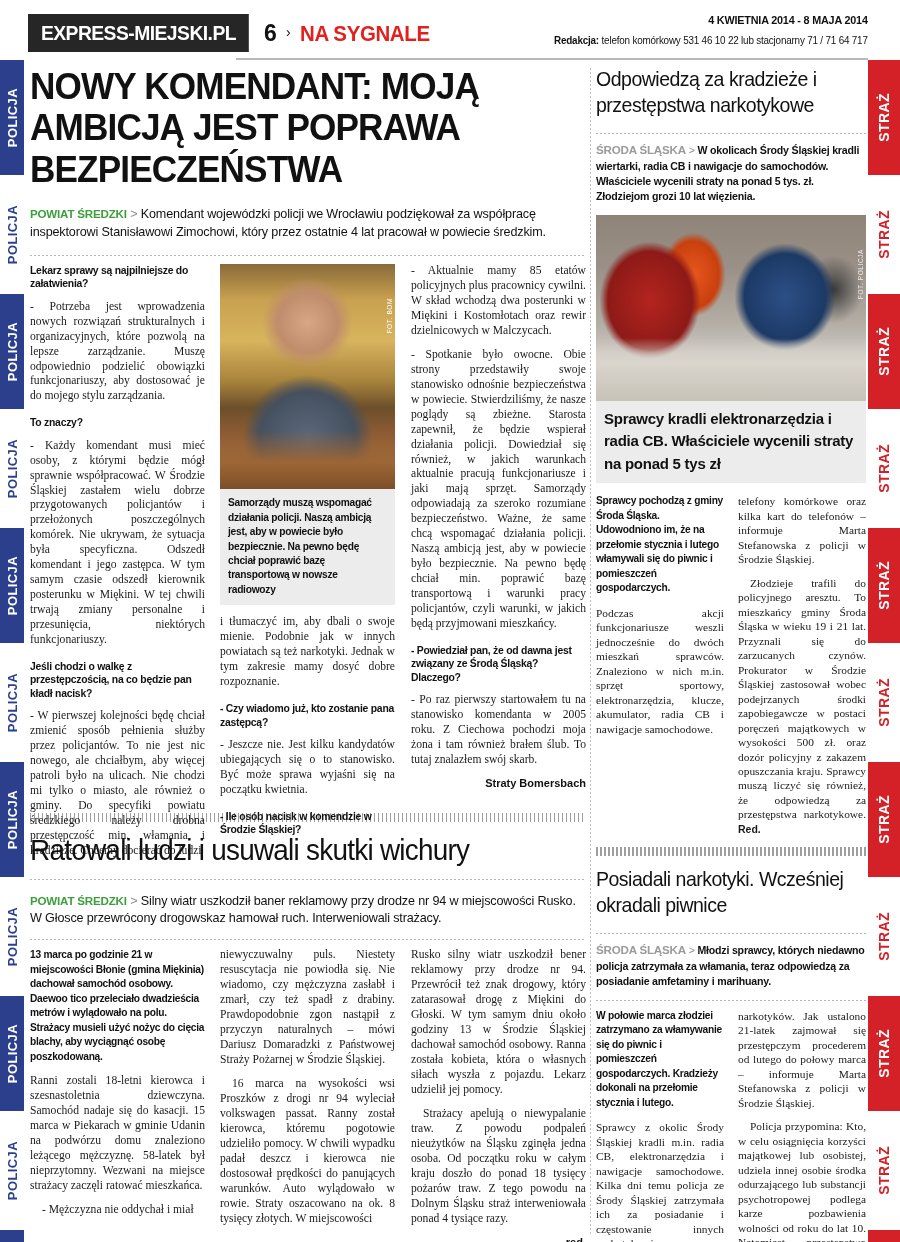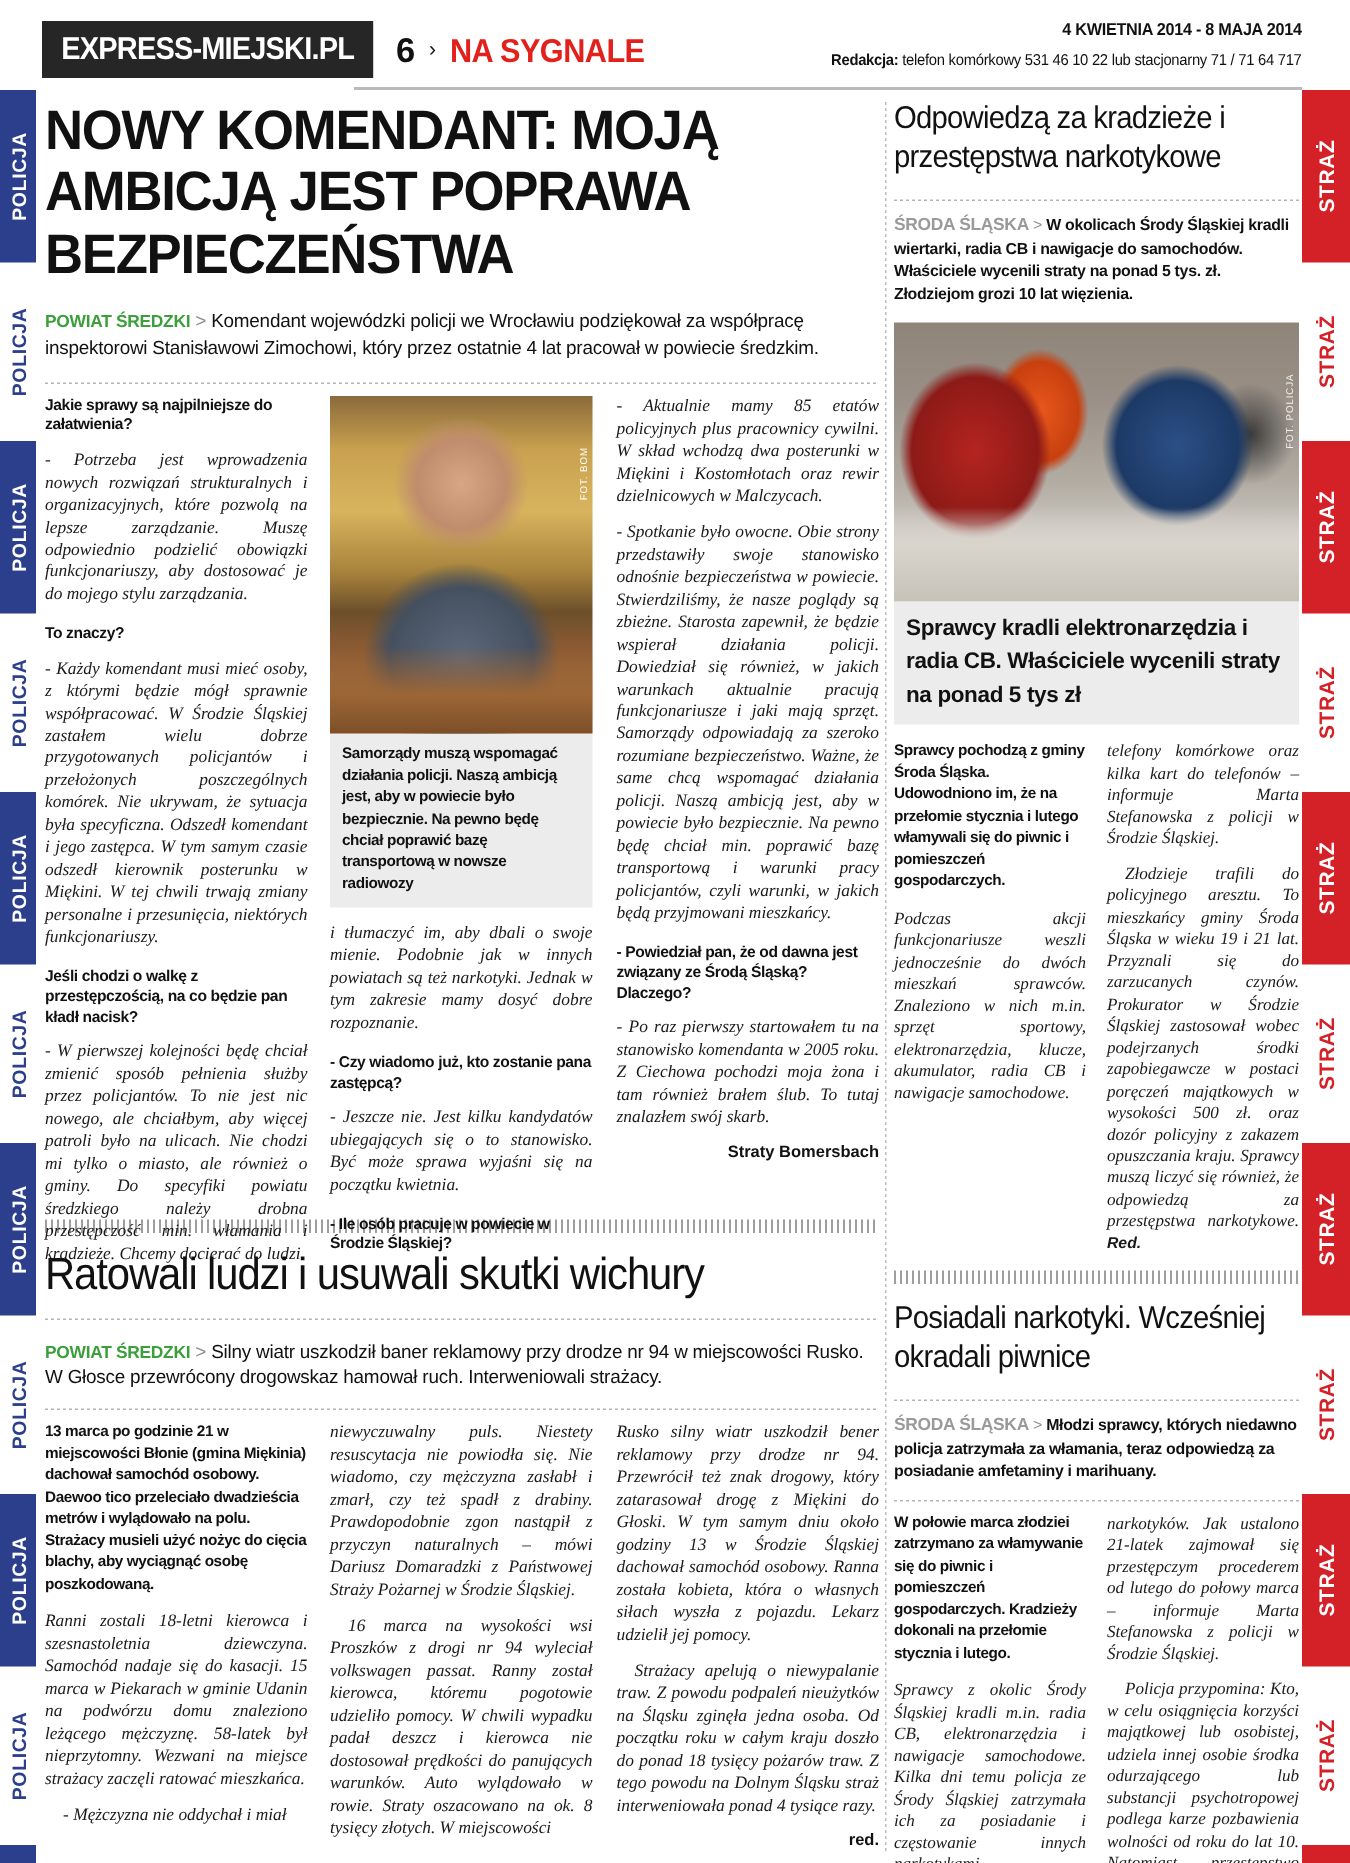--- a/index.html
+++ b/index.html
@@ -131,21 +131,20 @@
     font-weight: bold; font-size: 10.4px; line-height: 1.28;
     color: #111; letter-spacing: -0.25px;
     margin: 0 0 9px 0;
   }
   p.body {
     font-family: "Liberation Serif", serif;
     font-size: 11.6px; line-height: 1.29;
     color: #1a1a1a; text-align: justify;
     margin: 0 0 9px 0;
     hyphens: auto;
-    font-style: italic;
   }
   p.body.ind { text-indent: 12px; }
   .sig {
     font-family: "Liberation Sans", sans-serif;
     font-weight: bold; font-size: 11px; text-align: right; color:#111;
     margin-top: 2px;
   }
 
   
   .photo-wrap { position: relative; }
@@ -312,39 +311,39 @@
         <span class="tagloc">POWIAT ŚREDZKI</span>
         <span class="chev-gray">&gt;</span>
         <span>Komendant wojewódzki policji we Wrocławiu podziękował za współpracę inspektorowi Stanisławowi Zimochowi, który przez ostatnie 4 lat pracował w powiecie średzkim.</span>
       </div>
 
       <div class="dotrule" style="margin-top:14px;"></div>
 
       <div class="tri" style="height:545px;">
 
         <div class="c c1">
-          <div class="q">Jakie sprawy są najpilniejsze do załatwienia?</div>
+          <div class="q">Lekarz sprawy są najpilniejsze do załatwienia?</div>
           <p class="body">- Potrzeba jest wprowadzenia nowych rozwiązań strukturalnych i organizacyjnych, które pozwolą na lepsze zarządzanie. Muszę odpowiednio podzielić obowiązki funkcjonariuszy, aby dostosować je do mojego stylu zarządzania.</p>
           <div class="q" style="margin-top:12px;">To znaczy?</div>
           <p class="body">- Każdy komendant musi mieć osoby, z którymi będzie mógł sprawnie współpracować. W Środzie Śląskiej zastałem wielu dobrze przygotowanych policjantów i przełożonych poszczególnych komórek. Nie ukrywam, że sytuacja była specyficzna. Odszedł komendant i jego zastępca. W tym samym czasie odszedł kierownik posterunku w Miękini. W tej chwili trwają zmiany personalne i przesunięcia, niektórych funkcjonariuszy.</p>
           <div class="q" style="margin-top:12px;">Jeśli chodzi o walkę z przestępczością, na co będzie pan kładł nacisk?</div>
           <p class="body">- W pierwszej kolejności będę chciał zmienić sposób pełnienia służby przez policjantów. To nie jest nic nowego, ale chciałbym, aby więcej patroli było na ulicach. Nie chodzi mi tylko o miasto, ale również o gminy. Do specyfiki powiatu średzkiego należy drobna przestępczość min. włamania i kradzieże. Chcemy docierać do ludzi</p>
         </div>
 
         <div class="c c2">
           <div class="photo-wrap">
             <div class="photo ph-interview">
               <div class="credit">FOT. BOM</div>
             </div>
             <div class="caption-box">Samorządy muszą wspomagać działania policji. Naszą ambicją jest, aby w powiecie było bezpiecznie. Na pewno będę chciał poprawić bazę transportową w nowsze radiowozy</div>
           </div>
           <p class="body" style="margin-top:10px;">i tłumaczyć im, aby dbali o swoje mienie. Podobnie jak w innych powiatach są też narkotyki. Jednak w tym zakresie mamy dosyć dobre rozpoznanie.</p>
           <div class="q" style="margin-top:12px;">- Czy wiadomo już, kto zostanie pana zastępcą?</div>
           <p class="body">- Jeszcze nie. Jest kilku kandydatów ubiegających się o to stanowisko. Być może sprawa wyjaśni się na początku kwietnia.</p>
-          <div class="q" style="margin-top:12px;">- Ile osób pracuje w powiecie w Środzie Śląskiej?</div>
+          <div class="q" style="margin-top:12px;">- Ile osób nacisk w komendzie w Środzie Śląskiej?</div>
         </div>
 
         <div class="c c3">
           <p class="body">- Aktualnie mamy 85 etatów policyjnych plus pracownicy cywilni. W skład wchodzą dwa posterunki w Miękini i Kostomłotach oraz rewir dzielnicowych w Malczycach.</p>
           <p class="body">- Spotkanie było owocne. Obie strony przedstawiły swoje stanowisko odnośnie bezpieczeństwa w powiecie. Stwierdziliśmy, że nasze poglądy są zbieżne. Starosta zapewnił, że będzie wspierał działania policji. Dowiedział się również, w jakich warunkach aktualnie pracują funkcjonariusze i jaki mają sprzęt. Samorządy odpowiadają za szeroko rozumiane bezpieczeństwo. Ważne, że same chcą wspomagać działania policji. Naszą ambicją jest, aby w powiecie było bezpiecznie. Na pewno będę chciał min. poprawić bazę transportową i warunki pracy policjantów, czyli warunki, w jakich będą przyjmowani mieszkańcy.</p>
           <div class="q" style="margin-top:12px;">- Powiedział pan, że od dawna jest związany ze Środą Śląską? Dlaczego?</div>
           <p class="body">- Po raz pierwszy startowałem tu na stanowisko komendanta w 2005 roku. Z Ciechowa pochodzi moja żona i tam również brałem ślub. To tutaj znalazłem swój skarb.</p>
           <div class="sig">Straty Bomersbach</div>
         </div>
       </div>

